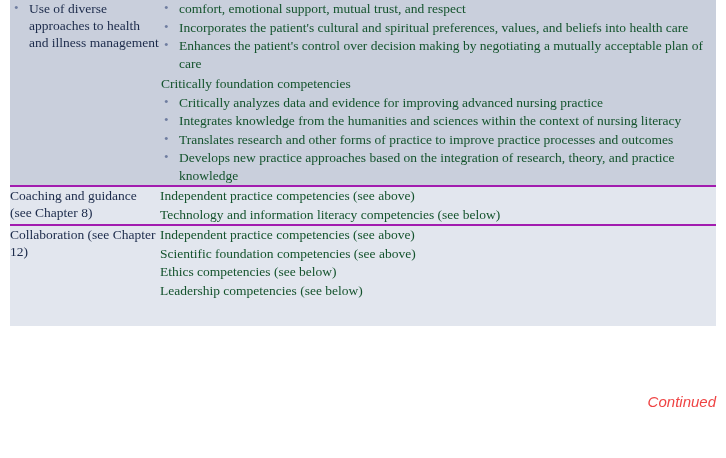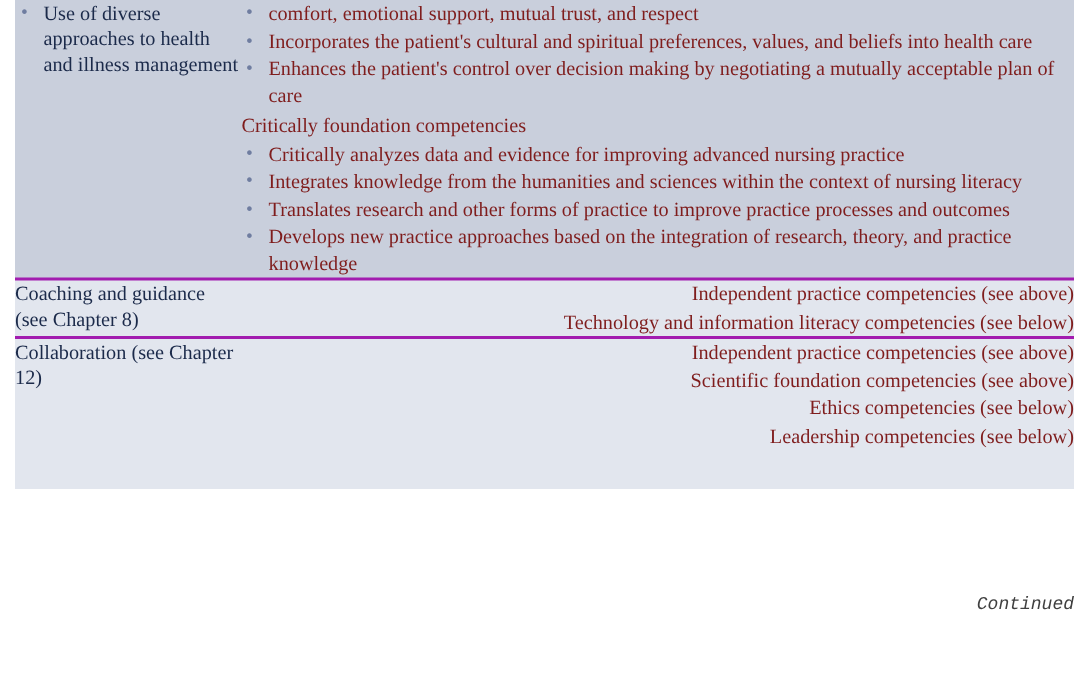--- a/index.html
+++ b/index.html
@@ -47,21 +47,21 @@
   .cell-left {
     padding: 5px 8px 5px 10px;
     font-size: 13.5px;
     line-height: 17px;
     color: #1b2a4a;
   }
   .cell-right {
     padding: 5px 10px 6px 8px;
     font-size: 13.5px;
     line-height: 17.5px;
-    color: #7f1d1d;
+    color: #14532d;
   }
   .rule-top {
     border-top: 2px solid #a21caf;
   }
   ul.bul {
     list-style: none;
     margin: 0;
     padding: 0;
   }
   ul.bul > li {
@@ -84,30 +84,29 @@
     margin: 3px 0 1px 0;
     padding-left: 1px;
     font-size: 13.5px;
     line-height: 17.5px;
   }
   .plain-line {
     margin: 0;
     padding: 0;
     font-size: 13.5px;
     line-height: 18.5px;
-    text-align: right;
   }
   .continued {
     position: absolute;
     right: 10px;
     bottom: 2px;
-    font-size: 12px;
+    font-size: 15px;
     font-style: italic;
-    color: #404040;
-    font-family: Liberation Mono, monospace;
+    color: #ef4444;
+    font-family: Liberation Sans, sans-serif;
   }
   .spacer-row td {
     height: 26px;
   }
 </style>
 </head>
 <body>
 
 <div class="page">
 

